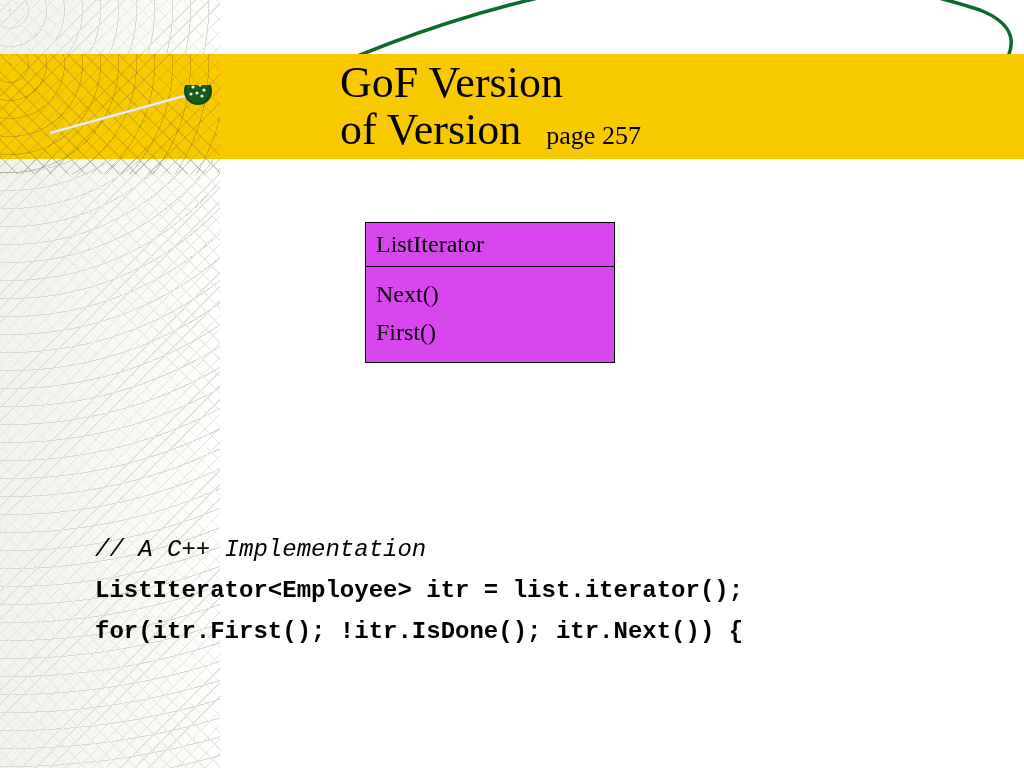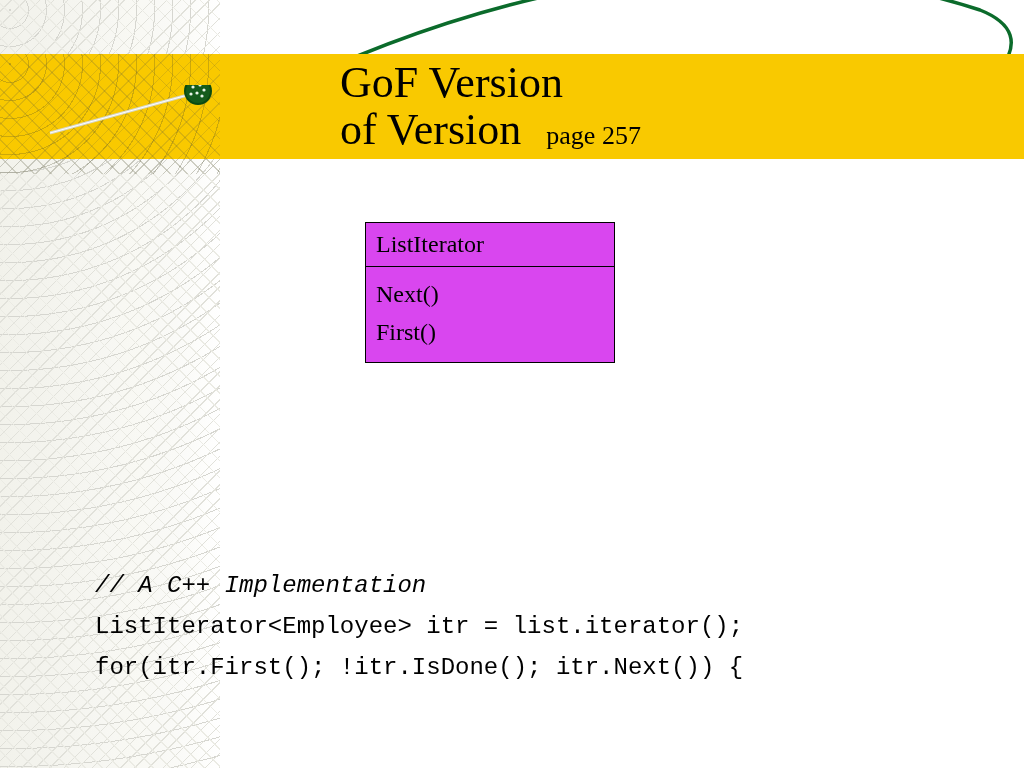--- a/index.html
+++ b/index.html
@@ -89,22 +89,22 @@
   }
   .code-block {
     position: absolute;
     top: 530px;
     left: 95px;
     font-family: "Courier New", Courier, monospace;
     font-size: 24px;
     line-height: 1.7;
     z-index: 2;
   }
-  .code-block .comment { font-style: italic; font-weight: normal; margin-top: 36px; }
-  .code-block .bold { font-weight: normal; }
+  .code-block .comment { font-style: italic; font-weight: normal; }
+  .code-block .bold { font-weight: bold; }
   .code-block .indent { padding-left: 50px; }
 </style>
 </head>
 <body>
 
 <div class="texture-strip"></div>
 
 <svg class="swoosh" viewBox="0 0 780 220">
   <path d="M -40 160 Q 380 -60 720 50 Q 770 70 740 110 Q 700 150 600 115" fill="none" stroke="#0b6b2b" stroke-width="3.5"></path>
 </svg>

